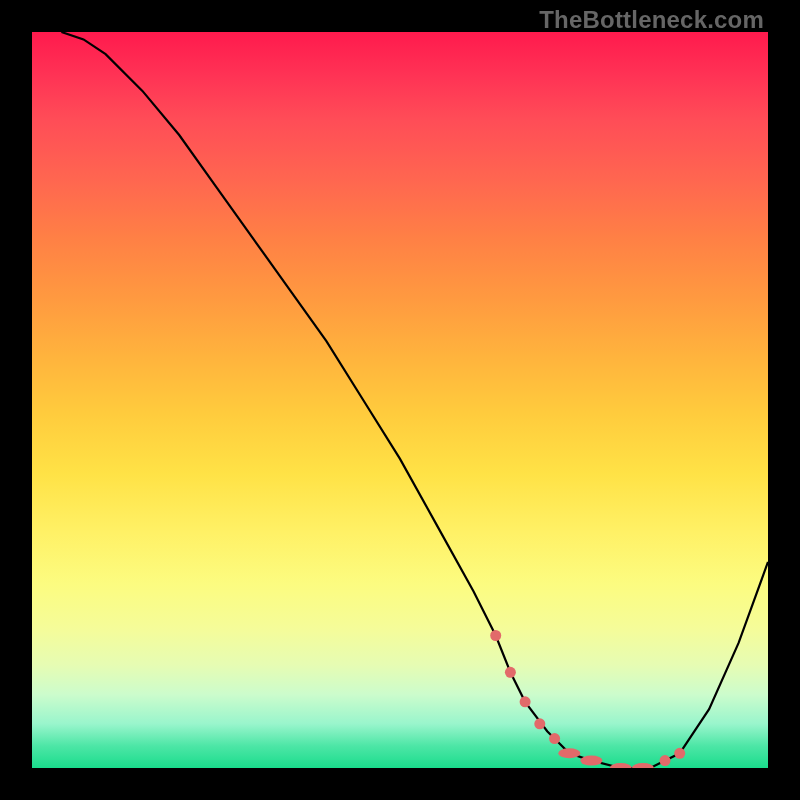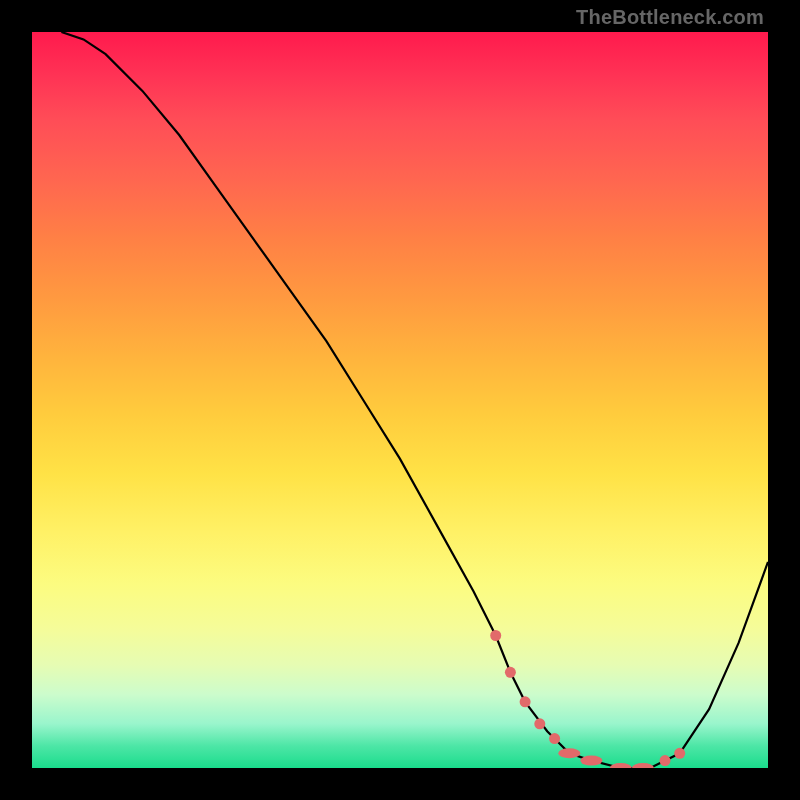--- a/index.html
+++ b/index.html
@@ -54,21 +54,21 @@
   }
   .curve circle.dot {
     fill: #e26a6a;
     stroke: none;
   }
   .watermark {
     position: absolute;
     top: 6px;
     right: 36px;
     font-family: Arial, Helvetica, sans-serif;
-    font-size: 20px;
+    font-size: 24px;
     font-weight: 600;
     color: #666;
     letter-spacing: 0.2px;
   }
 </style>
 </head>
 <body>
 
 <div class="frame">
   <div class="watermark">TheBottleneck.com</div>

